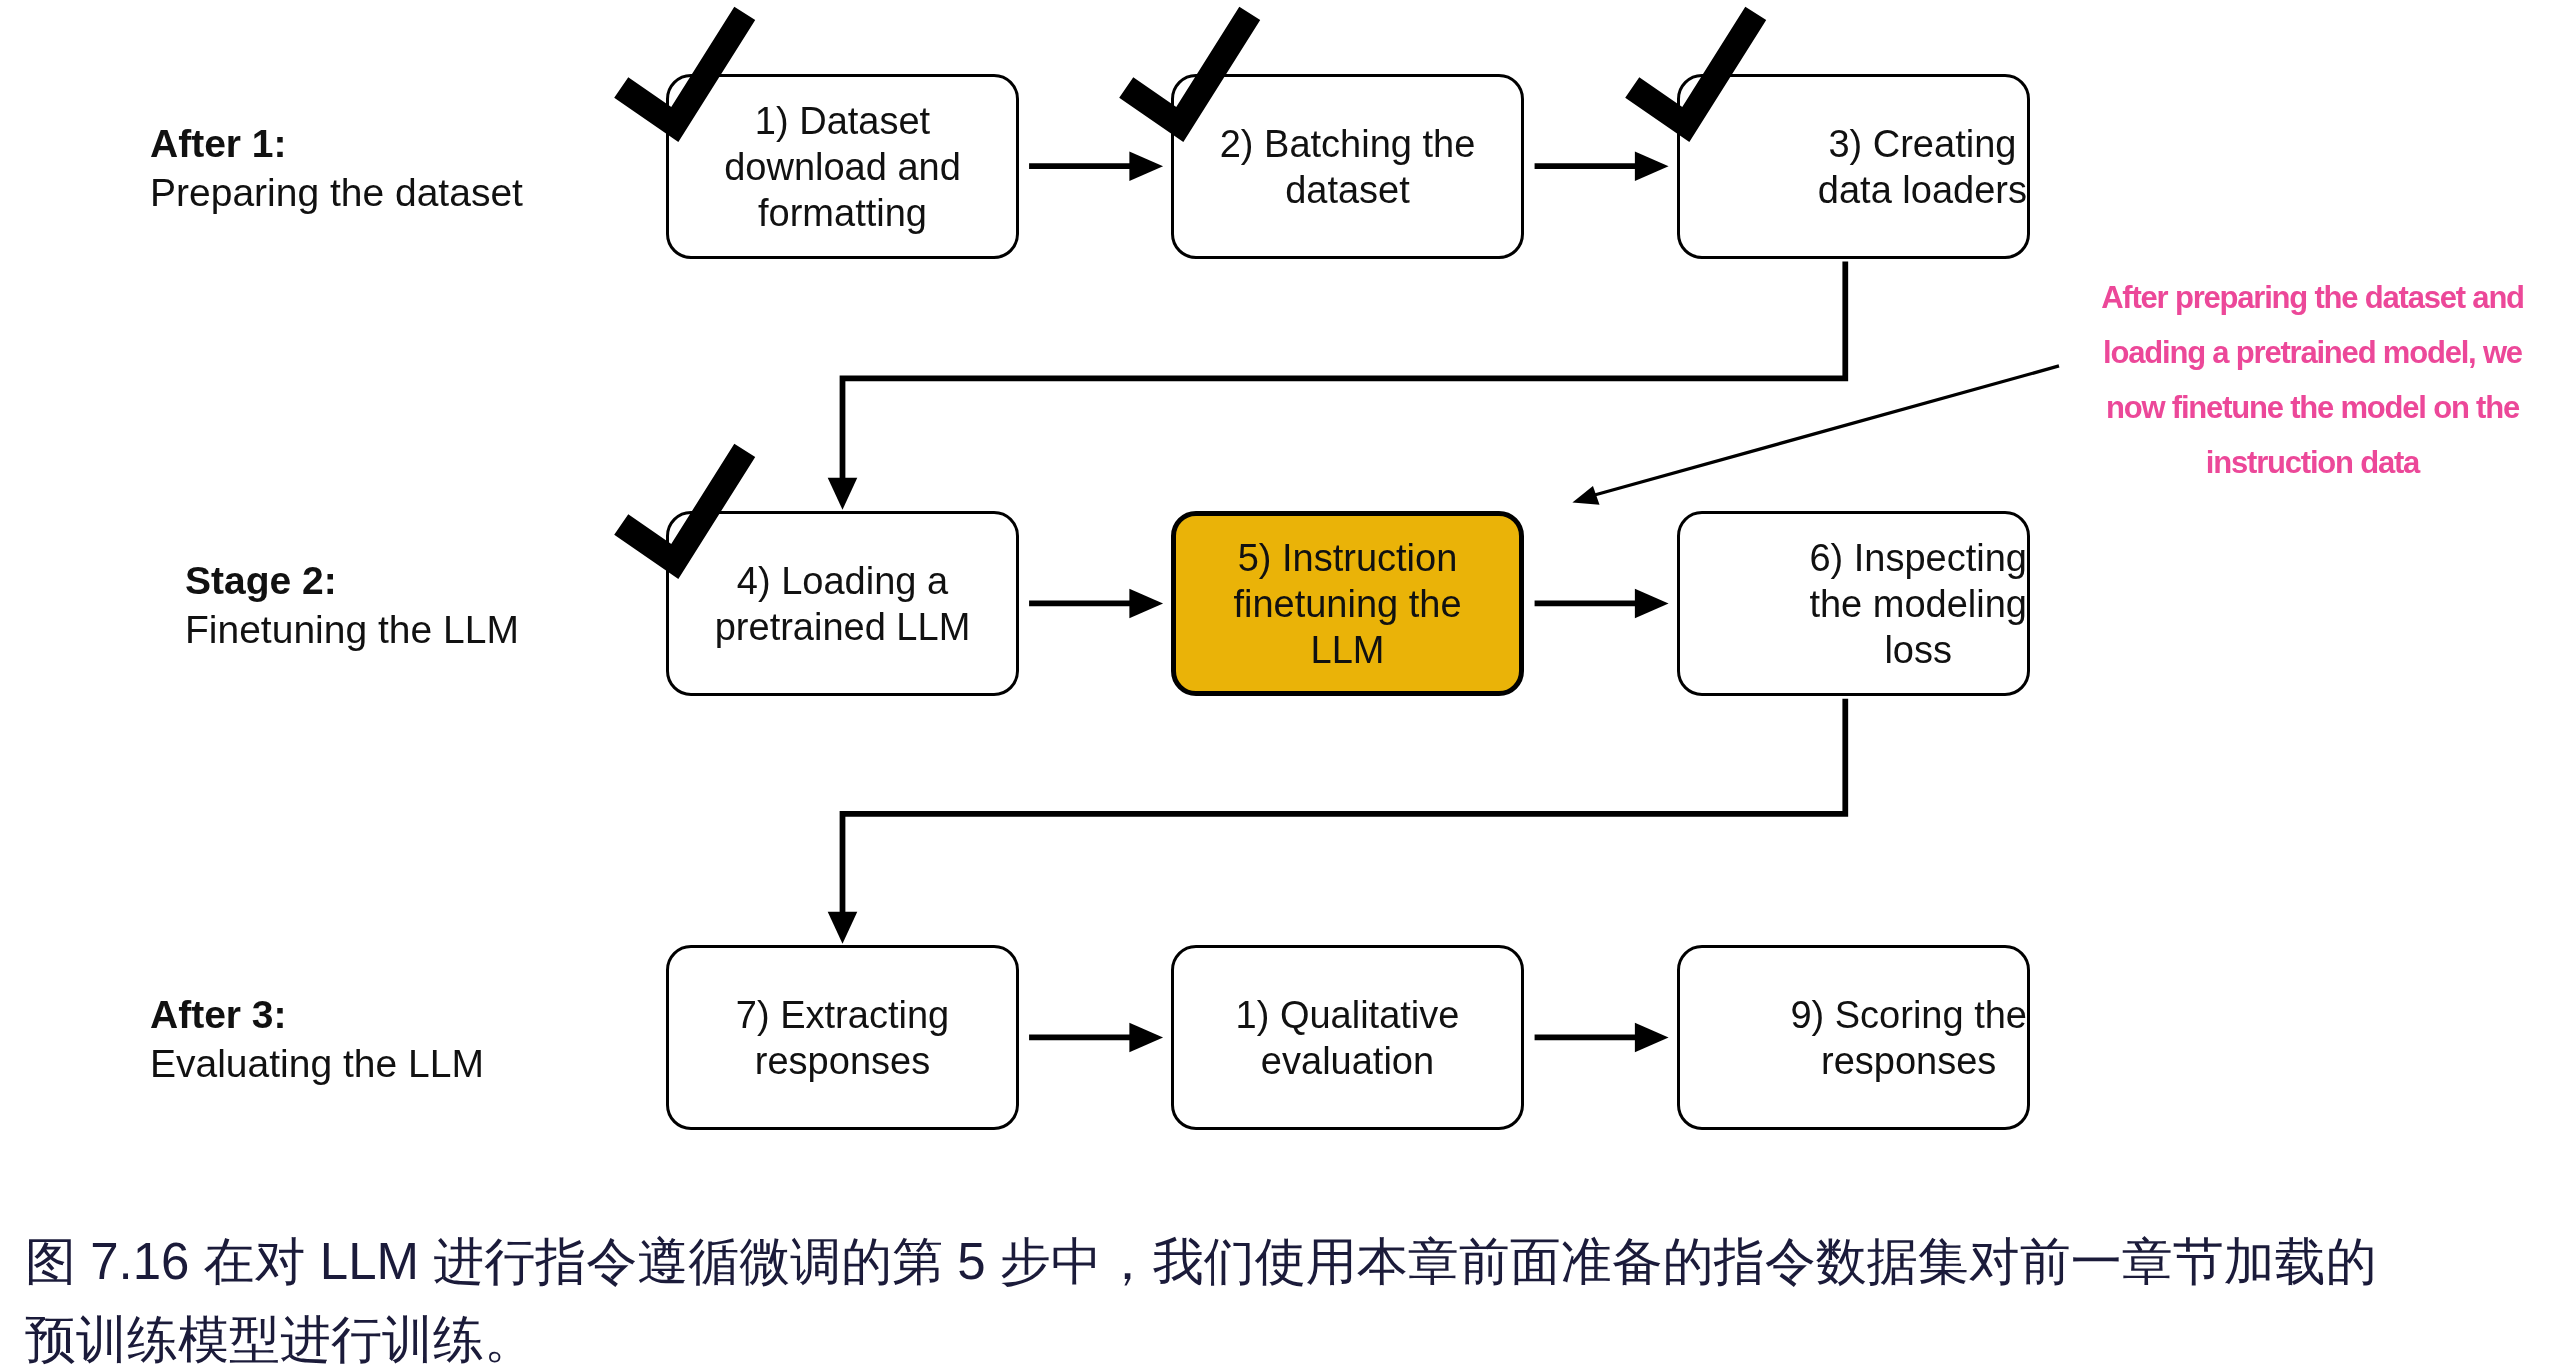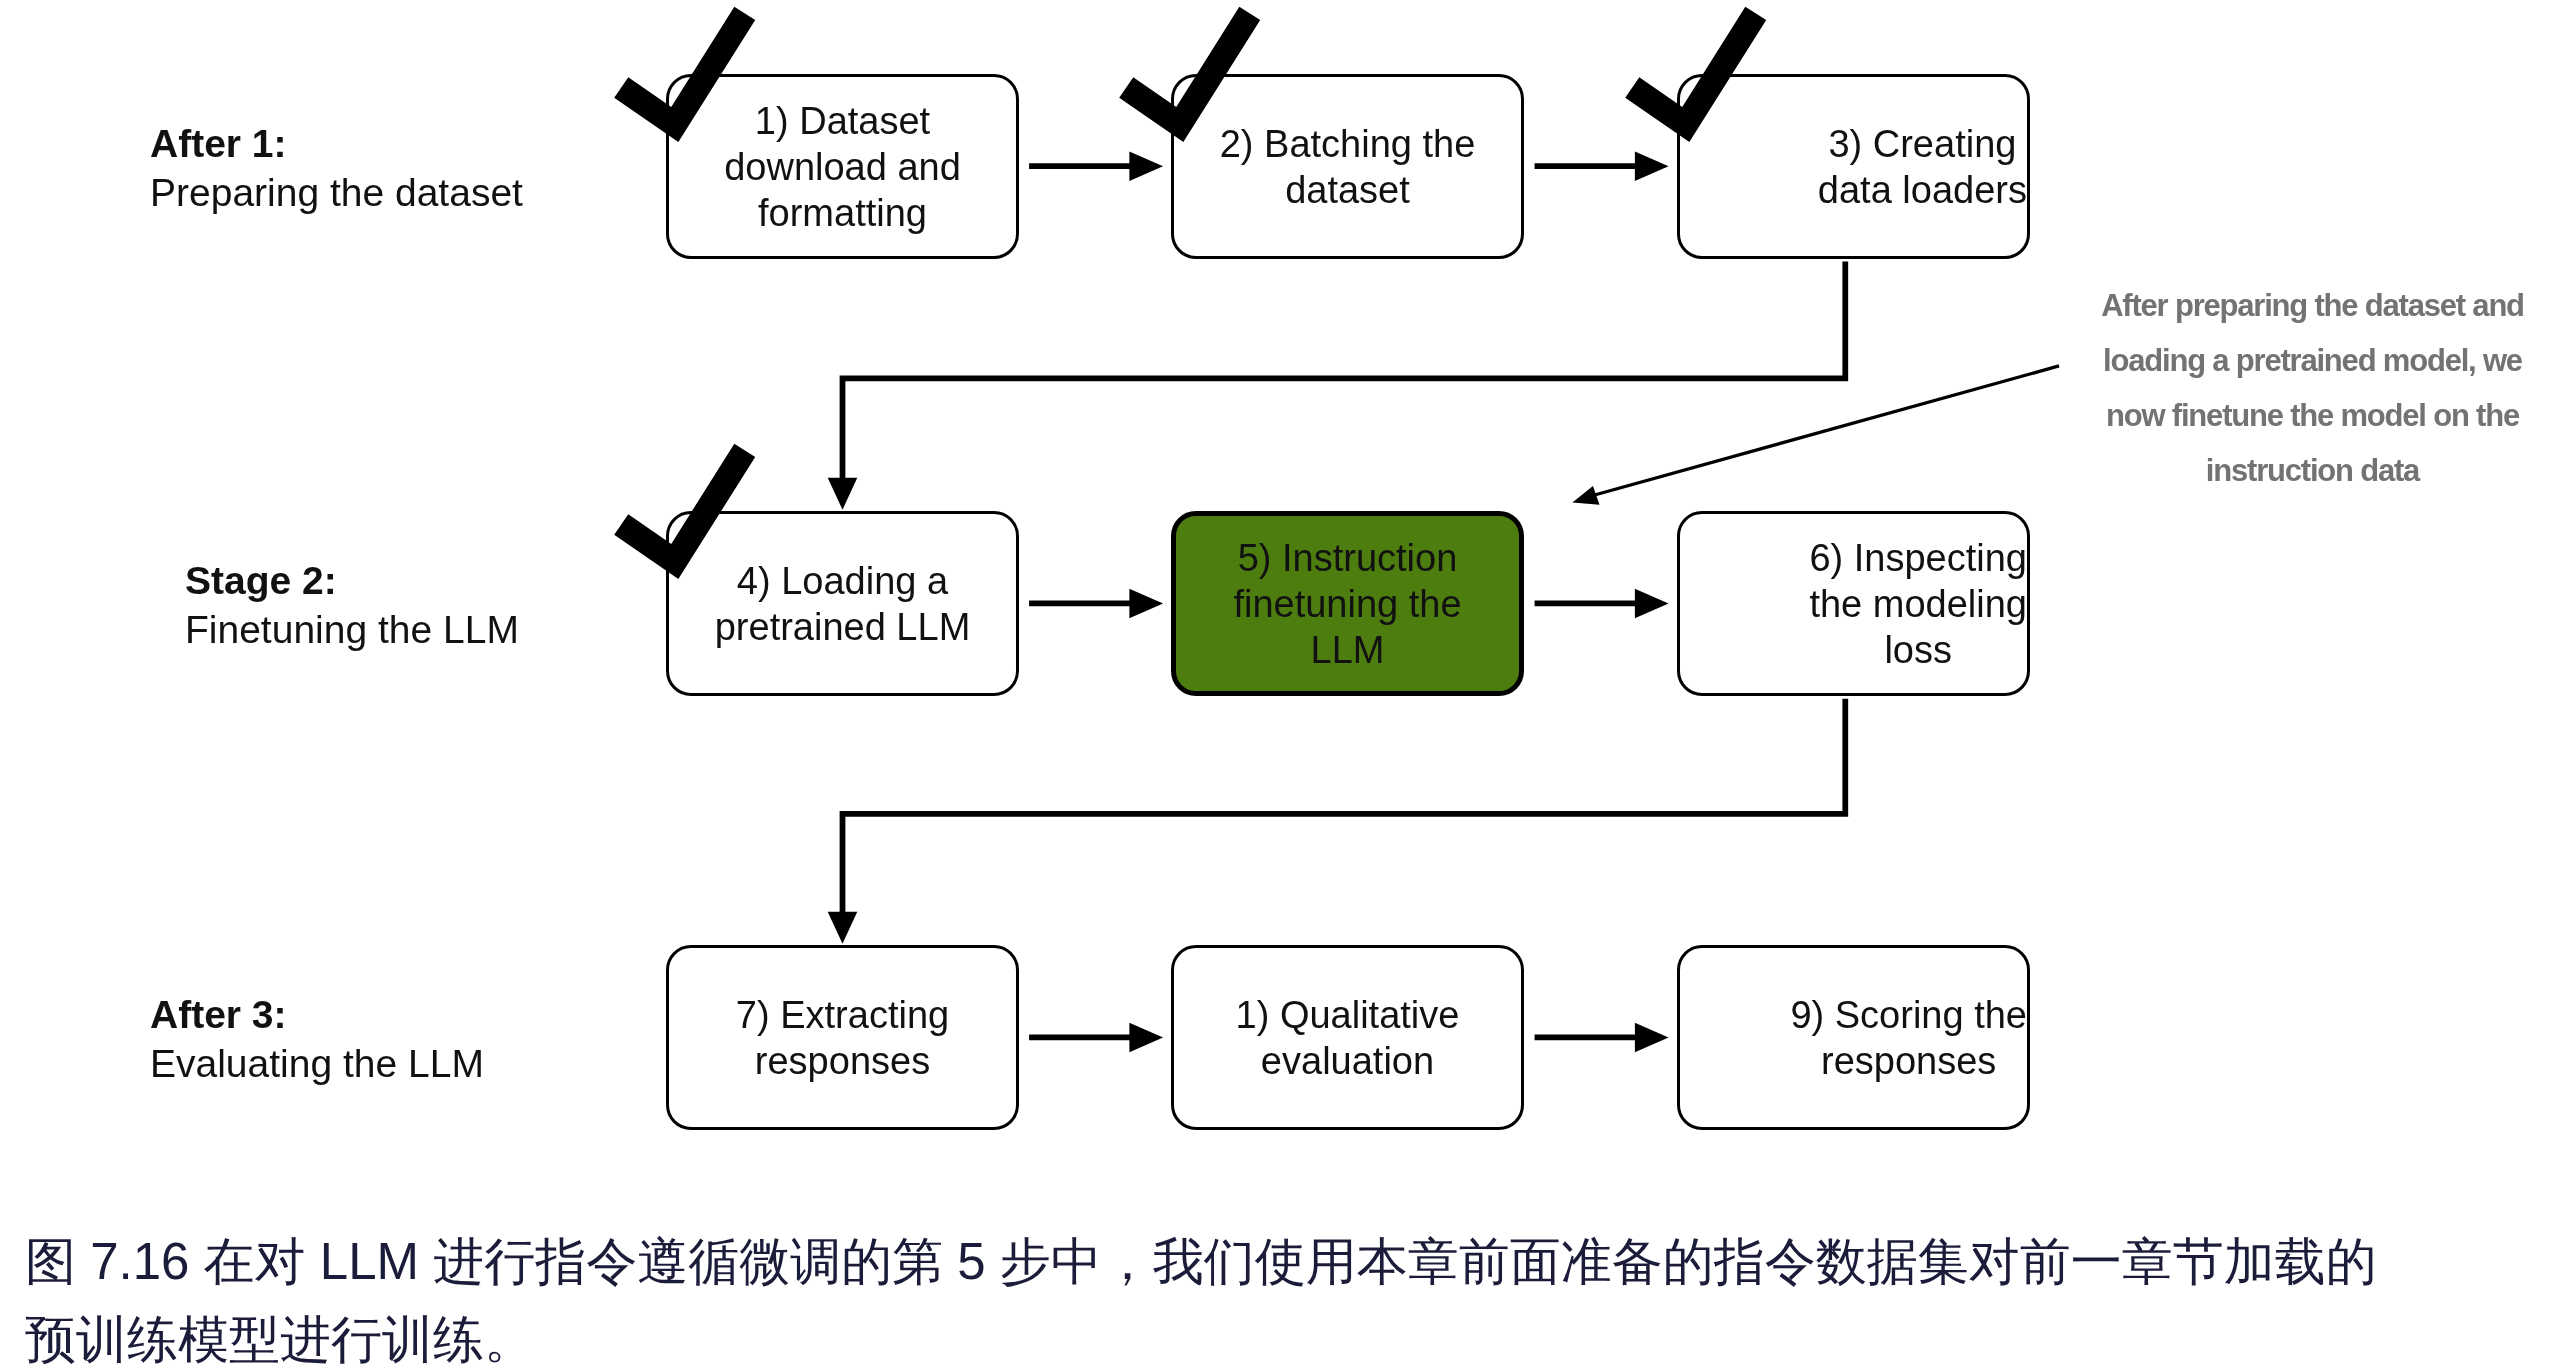--- a/index.html
+++ b/index.html
@@ -71,28 +71,28 @@
     left: -56px;
     top: -72px;
     width: 140px;
     height: 132px;
     overflow: visible;
   }
 
   .annotation {
     position: absolute;
     left: 2053px;
-    top: 278px;
+    top: 270px;
     width: 519px;
     text-align: center;
     font-weight: bold;
     font-size: 31px;
     line-height: 55px;
     letter-spacing: -1.2px;
-    color: #737373;
+    color: #ec4899;
     white-space: pre-line;
   }
 
   .caption {
     position: absolute;
     left: 25px;
     top: 1223px;
     width: 2540px;
     font-size: 51px;
     line-height: 78px;
@@ -177,21 +177,21 @@
 data loaders</div>
   </div>
 
   <div class="box col-1 row-2">
     <svg class="check" viewBox="0 0 170 160">
       <polyline points="10,100 75,145 160,10" fill="none" stroke="#000" stroke-width="30"></polyline>
     </svg>
     <div class="box-label">4) Loading a
 pretrained LLM</div>
   </div>
-  <div class="box col-2 row-2 highlighted" style="background: #4d7c0f;">
+  <div class="box col-2 row-2 highlighted" style="background: #eab308;">
     <div class="box-label">5) Instruction
 finetuning the
 LLM</div>
   </div>
   <div class="box col-3 row-2">
     <div class="box-label">6) Inspecting
 the modeling
 loss</div>
   </div>
 

